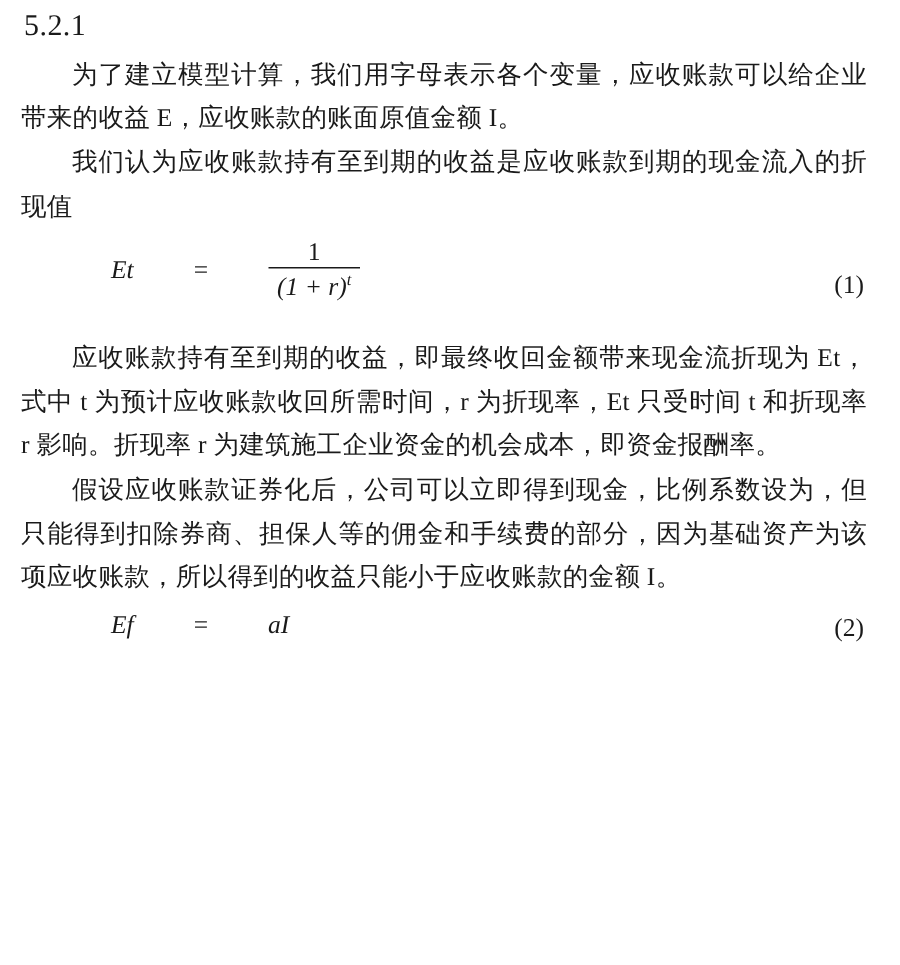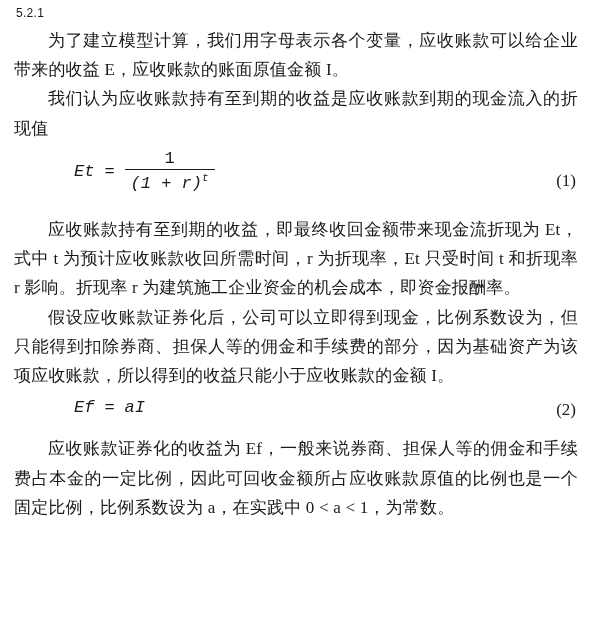--- a/index.html
+++ b/index.html
@@ -25,22 +25,22 @@
     display: flex;
     align-items: baseline;
     font-family: "Liberation Sans", sans-serif;
     font-size: 17.5px;
     letter-spacing: 0.3px;
     margin: 0 0 6px 0;
     padding-left: 2px;
   }
   .section-num {
     margin-right: 22px;
-    font-family: Liberation Sans, sans-serif;
-    font-size: 12px;
+    font-family: Liberation Serif, serif;
+    font-size: 20px;
   }
   .section-title {
     font-family: "Liberation Sans", sans-serif;
     font-size: 17.5px;
   }
   p.para {
     margin: 0;
     font-size: 17px;
     line-height: 1.72;
     text-align: justify;
@@ -56,22 +56,23 @@
   .formula-row.short {
     height: 34px;
     margin: 8px 0 2px 0;
   }
   .formula {
     position: absolute;
     left: 60px;
     top: 0;
     display: flex;
     align-items: center;
-    font-family: Liberation Mono, monospace;
+    font-family: Liberation Serif, serif;
     font-size: 17px;
+    gap: 30px;
   }
   .formula .lhs {
     font-style: italic;
     margin-right: 10px;
     font-size: 17px;
   }
   .formula .eq {
     margin-right: 10px;
   }
   .frac {
@@ -141,15 +142,14 @@
 
   <div class="formula-row short">
     <div class="formula">
       <span class="lhs">Ef</span>
       <span class="eq">=</span>
       <span class="it">aI</span>
     </div>
     <div class="eqnum">(2)</div>
   </div>
 
-  <p class="para">应收账款证券化的收益为 Ef，一般来说券商、担保人等的佣金和手续费占本金的一定比例，因此可回收金额所占应收账款原值的比例也是一个固定比例，比例系数设为 a，在实践中 0 &lt; a &lt; 1，为常数。</p>
 
 </div>
 
 </body></html>

